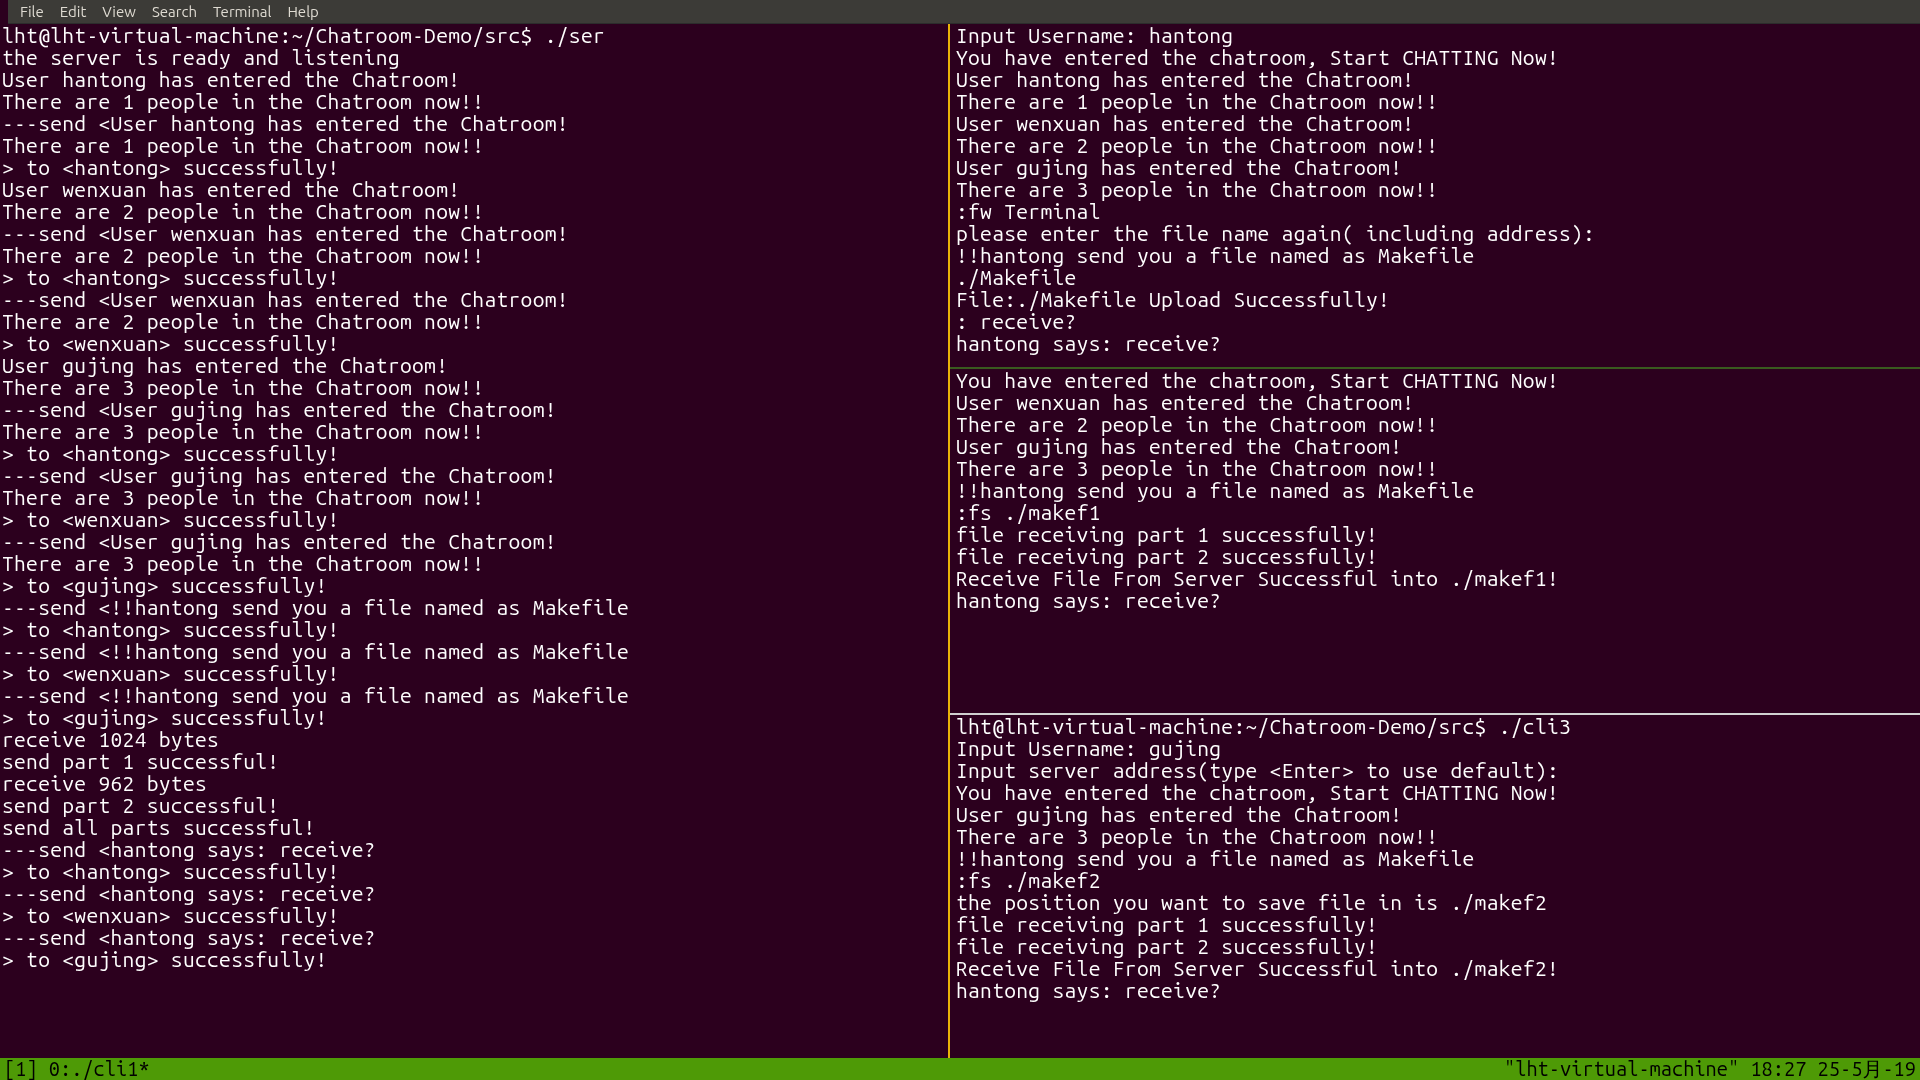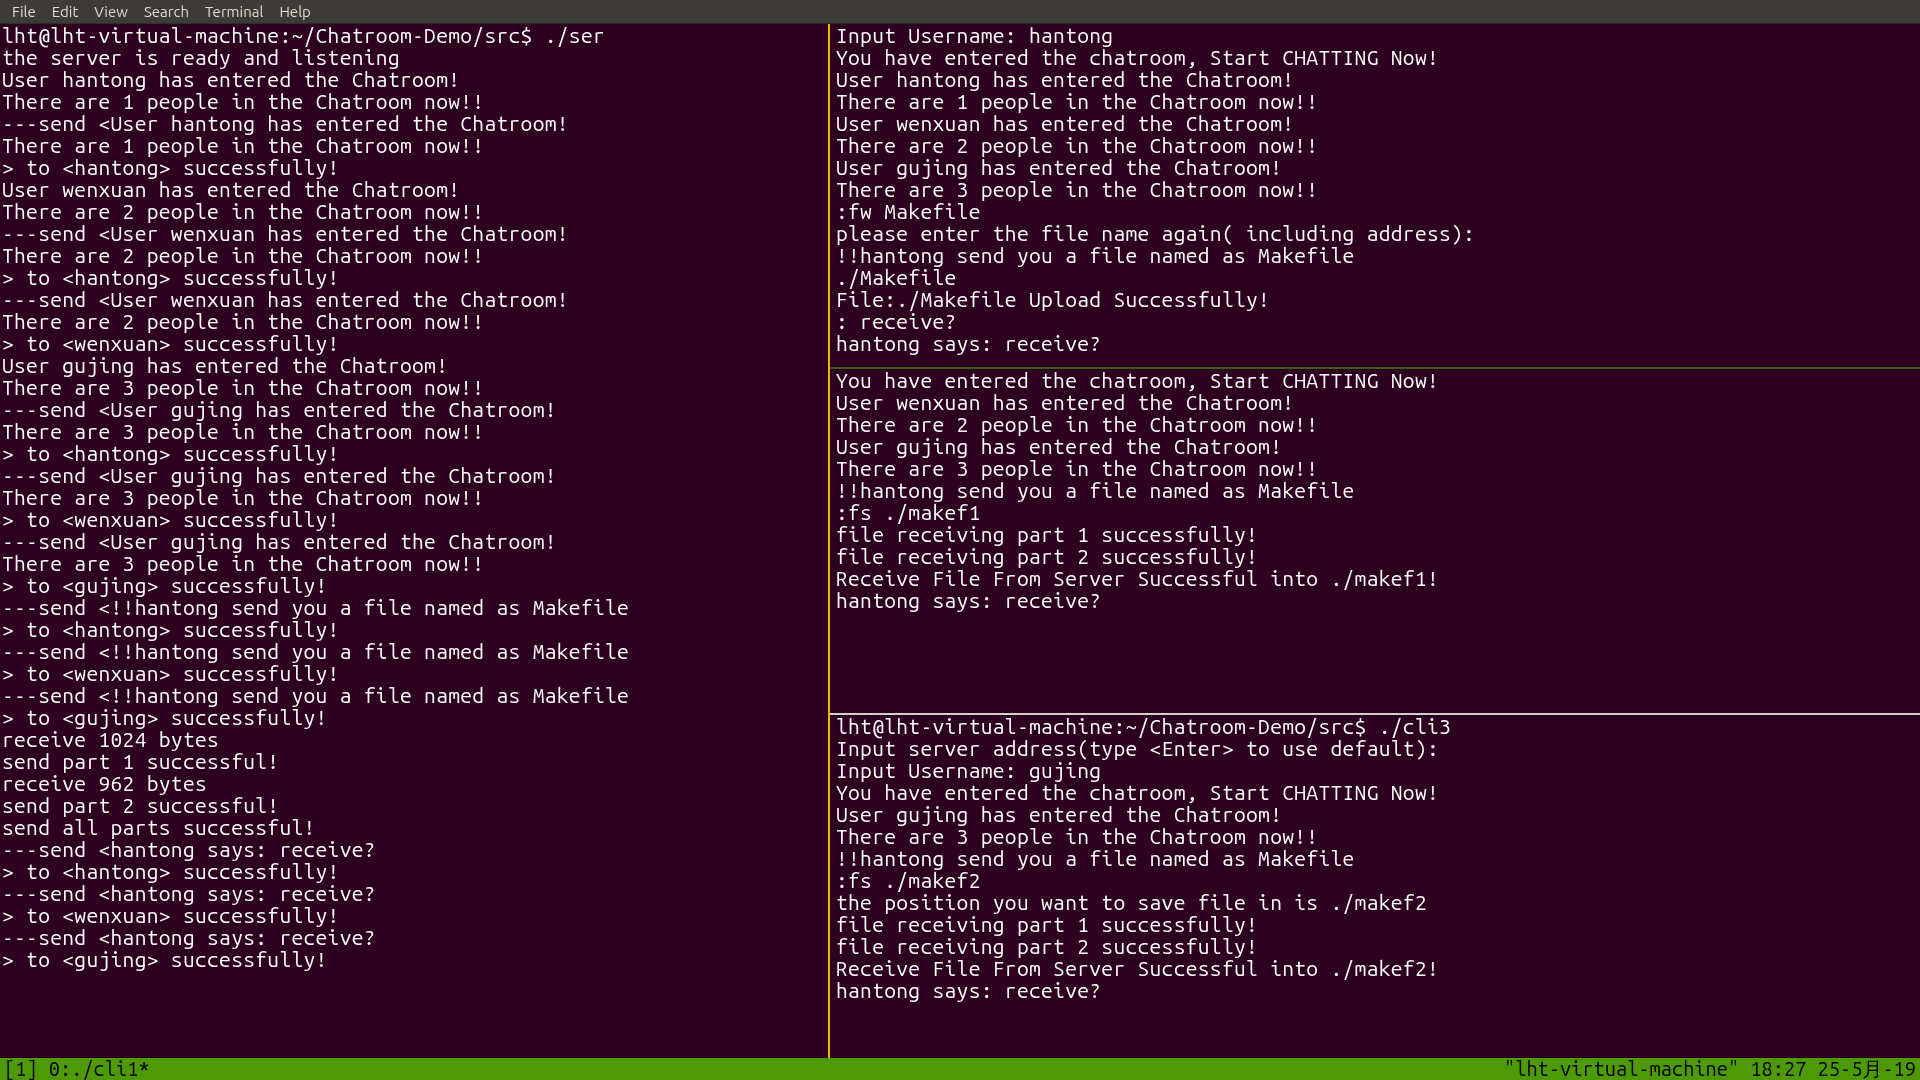--- a/index.html
+++ b/index.html
@@ -17,34 +17,35 @@
 .menubar {
   height: 24px;
   background: #3c3b37;
   display: flex;
   align-items: center;
   padding: 0 4px;
   font-family: 'Ubuntu', sans-serif;
   font-size: 15px;
   color: #dfdbd2;
   border-bottom: 1px solid #2c2c2c;
+  margin-left: 8px;
 }
 .menubar .menu-item {
   padding: 0 8px;
   cursor: pointer;
 }
 .terminal-area {
   flex: 1;
   display: flex;
   flex-direction: row;
   background: #2c001e;
   position: relative;
 }
 .left-pane {
-  width: 828px;
+  width: 948px;
   height: 100%;
   padding: 0 2px;
 }
 .right-col {
   flex: 1;
   display: flex;
   flex-direction: column;
   border-left: 2px solid #eab308;
 }
 .right-pane {
@@ -139,21 +140,21 @@
   <div class="right-col">
     <div class="right-pane" id="rightTop">
         <div class="term-line">Input Username: hantong</div>
         <div class="term-line">You have entered the chatroom, Start CHATTING Now!</div>
         <div class="term-line">User hantong has entered the Chatroom!</div>
         <div class="term-line">There are 1 people in the Chatroom now!!</div>
         <div class="term-line">User wenxuan has entered the Chatroom!</div>
         <div class="term-line">There are 2 people in the Chatroom now!!</div>
         <div class="term-line">User gujing has entered the Chatroom!</div>
         <div class="term-line">There are 3 people in the Chatroom now!!</div>
-        <div class="term-line">:fw Makefile</div>
+        <div class="term-line">:fw Terminal</div>
         <div class="term-line">please enter the file name again( including address):</div>
         <div class="term-line">!!hantong send you a file named as Makefile</div>
         <div class="term-line">./Makefile</div>
         <div class="term-line">File:./Makefile Upload Successfully!</div>
         <div class="term-line">: receive?</div>
         <div class="term-line">hantong says: receive?</div>
       </div>
     <div class="pane-divider"></div>
     <div class="right-pane" id="rightMid">
         <div class="term-line">You have entered the chatroom, Start CHATTING Now!</div>
@@ -164,22 +165,22 @@
         <div class="term-line">!!hantong send you a file named as Makefile</div>
         <div class="term-line">:fs ./makef1</div>
         <div class="term-line">file receiving part 1 successfully!</div>
         <div class="term-line">file receiving part 2 successfully!</div>
         <div class="term-line">Receive File From Server Successful into ./makef1!</div>
         <div class="term-line">hantong says: receive?</div>
       </div>
     <div class="pane-divider-white"></div>
     <div class="right-pane" id="rightBot">
         <div class="term-line">lht@lht-virtual-machine:~/Chatroom-Demo/src$ ./cli3</div>
+        <div class="term-line">Input Username: gujing</div>
         <div class="term-line">Input server address(type &lt;Enter&gt; to use default):</div>
-        <div class="term-line">Input Username: gujing</div>
         <div class="term-line">You have entered the chatroom, Start CHATTING Now!</div>
         <div class="term-line">User gujing has entered the Chatroom!</div>
         <div class="term-line">There are 3 people in the Chatroom now!!</div>
         <div class="term-line">!!hantong send you a file named as Makefile</div>
         <div class="term-line">:fs ./makef2</div>
         <div class="term-line">the position you want to save file in is ./makef2</div>
         <div class="term-line">file receiving part 1 successfully!</div>
         <div class="term-line">file receiving part 2 successfully!</div>
         <div class="term-line">Receive File From Server Successful into ./makef2!</div>
         <div class="term-line">hantong says: receive?</div>

